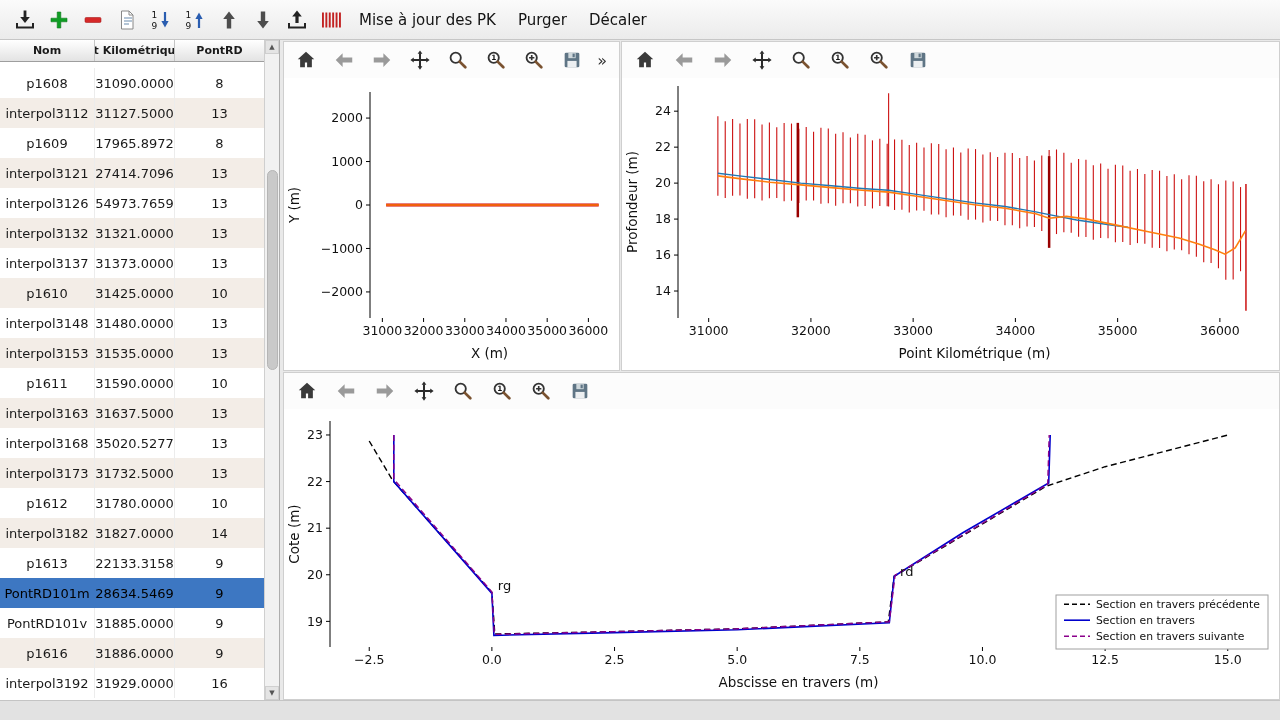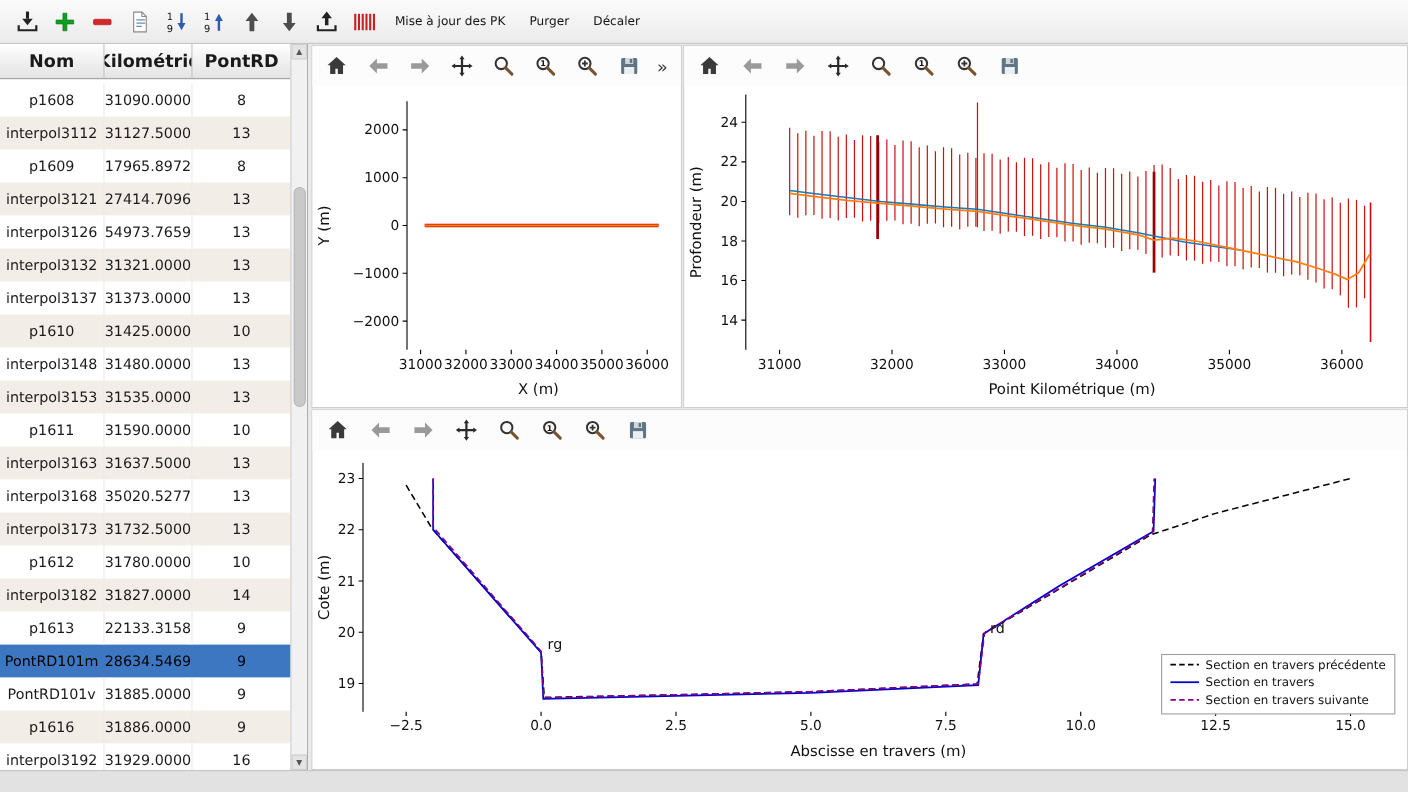--- a/index.html
+++ b/index.html
@@ -5,30 +5,30 @@
   *{margin:0;padding:0;box-sizing:border-box}
   html,body{width:1280px;height:720px;overflow:hidden}
   body{position:relative;background:#e9e9e9;font-family:"DejaVu Sans",sans-serif;color:#1a1a1a}
 
   
   #main-toolbar{position:absolute;top:0;left:0;width:1280px;height:40px;
     background:linear-gradient(#fbfbfb,#ebebeb);border-bottom:1px solid #c6c6c6;
     display:flex;align-items:center;padding-left:10px;gap:4px}
   .tb-btn{width:30px;height:30px;display:flex;align-items:center;justify-content:center;border-radius:3px}
   .tb-btn svg{width:24px;height:24px}
-  .tb-menu{font-size:11px;color:#141414;padding:4px 9px;white-space:nowrap}
+  .tb-menu{font-size:15px;color:#141414;padding:4px 9px;white-space:nowrap}
 
   
   #left-panel{position:absolute;top:40px;left:0;width:280px;height:660px;background:#fff;border-right:1px solid #adadad}
-  .tbl-header{display:flex;height:32px;background:linear-gradient(#ffffff,#e3e3e3);
-    border-bottom:1px solid #9e9e9e;font-weight:bold;font-size:16px}
+  .tbl-header{display:flex;height:22px;background:linear-gradient(#ffffff,#e3e3e3);
+    border-bottom:1px solid #9e9e9e;font-weight:bold;font-size:11px}
   .th{display:flex;align-items:center;justify-content:center;border-right:1px solid #c4c4c4;
     overflow:hidden;white-space:nowrap}
   .c-nom{width:95px}.c-pk{width:80px}.c-pts{width:90px}
-  #tbl-body{position:absolute;top:36px;left:0;width:265px}
+  #tbl-body{position:absolute;top:28px;left:0;width:265px}
   .tbl-row{display:flex;height:30px;font-size:13px;background:#fff}
   .tbl-row.alt{background:var(--stripe,#f3ede7)}
   .tbl-row.selected{background:var(--sel,#3d77c2);color:#000000}
   .td{display:flex;align-items:center;justify-content:center;border-right:1px solid #ececec;
     overflow:hidden;white-space:nowrap}
   .tbl-row.selected .td{border-right-color:transparent}
   #vscroll{position:absolute;top:0;right:0;width:15px;height:660px;background:#f1f1f1;border-left:1px solid #cfcfcf}
   .sb-btn{position:absolute;left:0;width:14px;height:14px;display:flex;align-items:center;justify-content:center;
     font-size:7px;color:#555;background:#e4e4e4;border:1px solid #cfcfcf}
   .sb-btn.up{top:0}.sb-btn.down{bottom:0}

